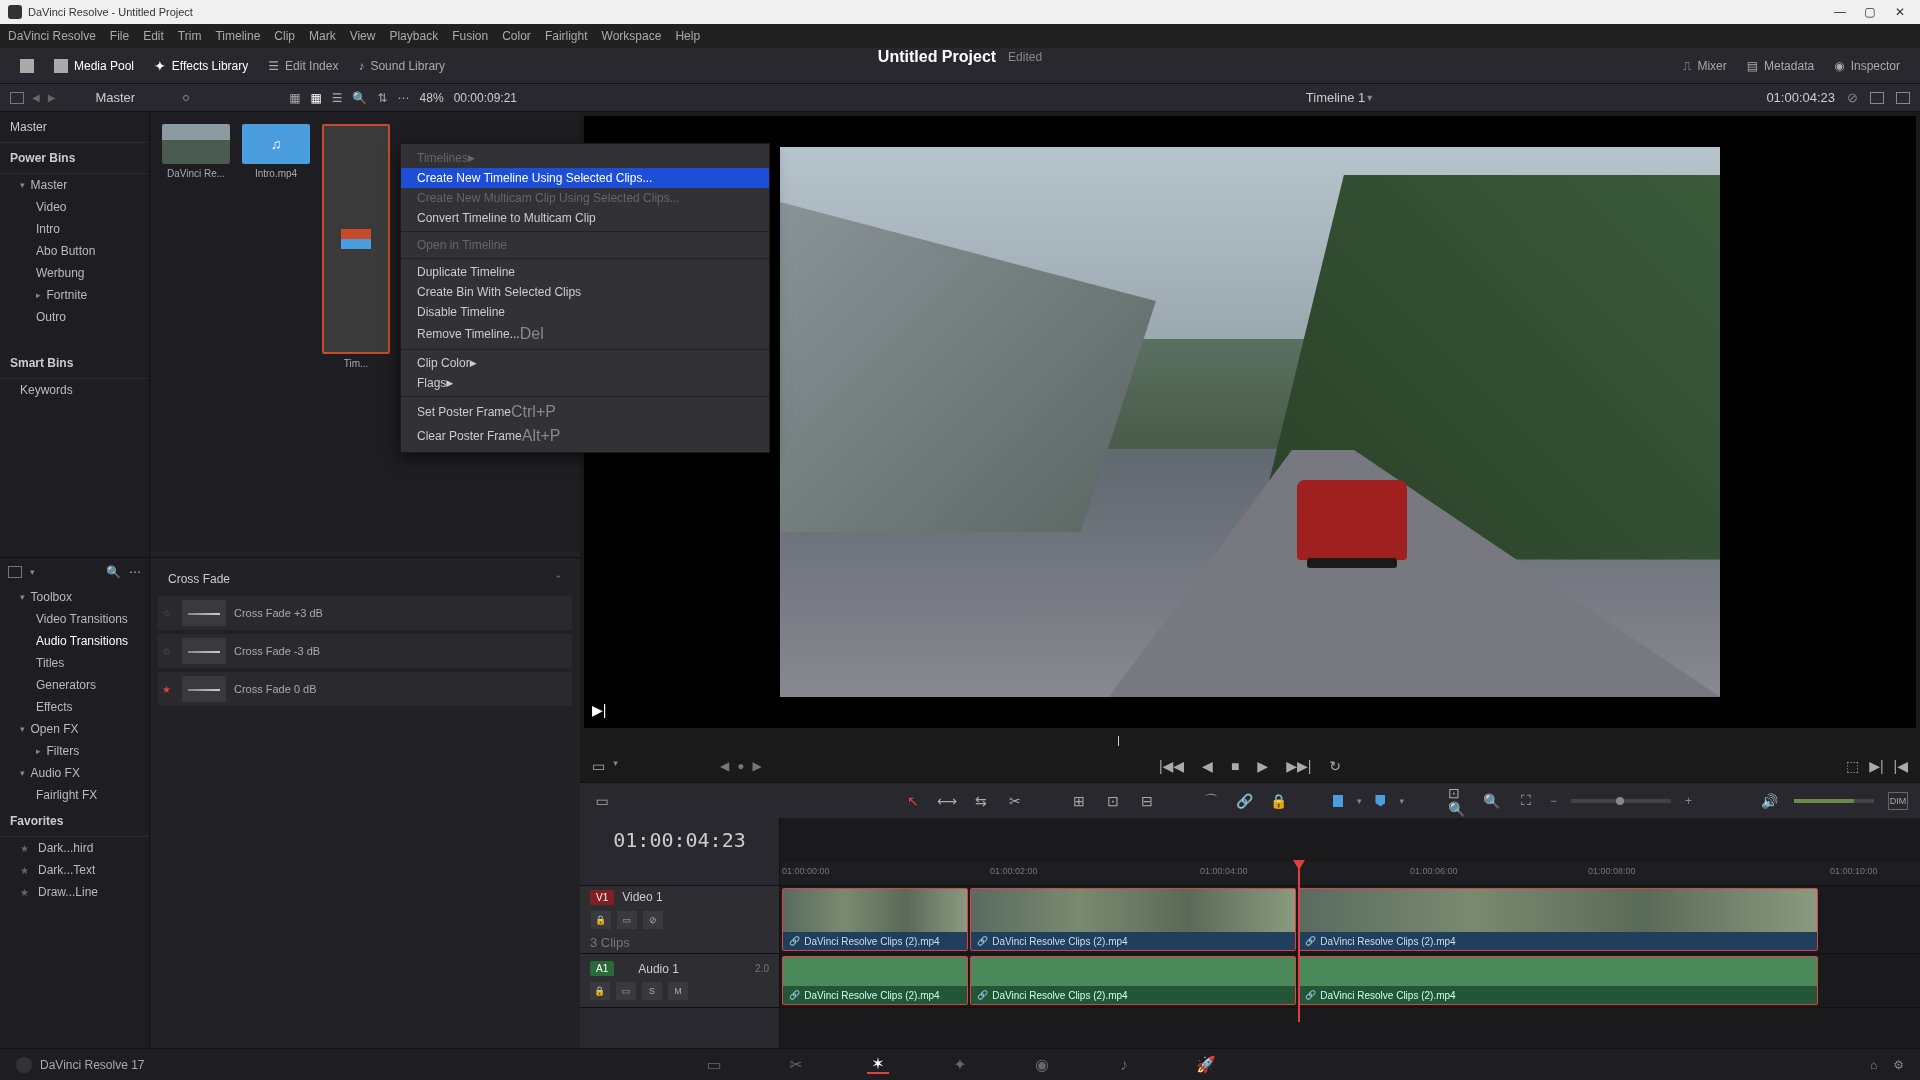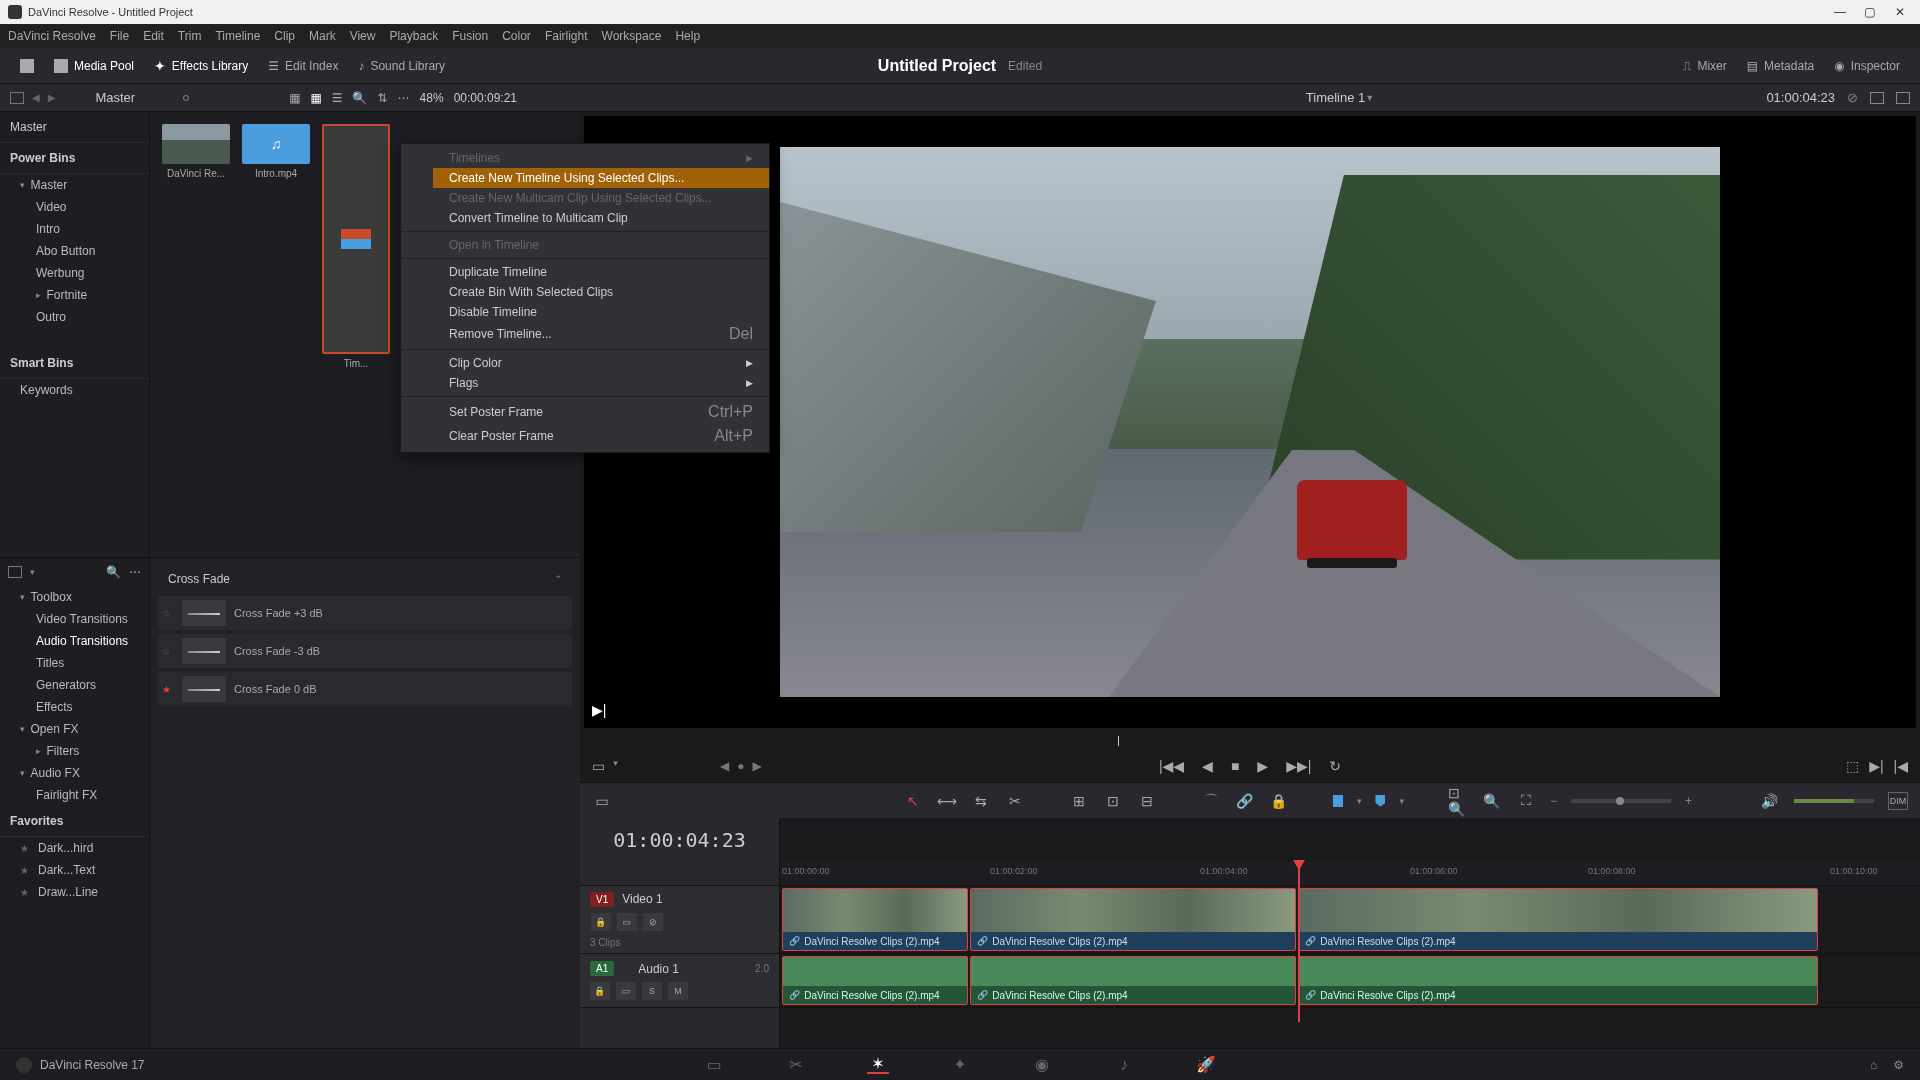--- a/index.html
+++ b/index.html
@@ -9,21 +9,21 @@
 .titlebar { height: 24px; background: #f0f0f0; color: #333; display: flex; align-items: center; padding: 0 8px; font-size: 11px; }
 .titlebar-icon { width: 14px; height: 14px; background: #333; border-radius: 3px; margin-right: 6px; }
 .win-controls { margin-left: auto; display: flex; gap: 18px; padding-right: 6px; }
 .win-btn { width: 12px; height: 12px; display: flex; align-items: center; justify-content: center; font-size: 12px; cursor: pointer; }
 
 
 .menubar { height: 24px; background: #212121; display: flex; align-items: center; padding: 0 8px; gap: 14px; font-size: 12px; color: #aaa; }
 .menubar span { cursor: pointer; }
 
 
-.toolbar { height: 36px; background: #28282e; display: flex; align-items: center; padding: 0 10px; border-bottom: 1px solid #111; }
+.toolbar { height: 36px; background: #28282e; display: flex; padding: 0 10px; border-bottom: 1px solid #111; }
 .tool-btn { display: flex; align-items: center; gap: 6px; padding: 4px 10px; cursor: pointer; color: #aaa; font-size: 12px; }
 .tool-btn.active { color: #fff; }
 .tool-icon { width: 14px; height: 14px; display: inline-block; }
 .icon-square { background: #aaa; }
 .project-title { position: absolute; left: 50%; transform: translateX(-50%); font-size: 16px; font-weight: bold; color: #fff; display: flex; align-items: center; gap: 12px; }
 .project-edited { font-size: 12px; color: #888; font-weight: normal; }
 .toolbar-right { margin-left: auto; display: flex; }
 
 
 .secbar { height: 28px; background: #28282e; display: flex; align-items: center; padding: 0 10px; border-bottom: 1px solid #111; }
@@ -54,22 +54,22 @@
 .thumb-img { width: 68px; height: 40px; background: #555; border-radius: 2px; position: relative; }
 .thumb-img.landscape { background: linear-gradient(#8a9aa0 40%, #4a5a50 40%); }
 .thumb-img.blue { background: #4a9edd; display: flex; align-items: center; justify-content: center; }
 .thumb-img.timeline { background: #3a3a3a; border: 2px solid #c94a2a; display: flex; align-items: center; justify-content: center; }
 .thumb-img .tl-icon { width: 30px; height: 20px; background: linear-gradient(#c94a2a 50%, #4a9edd 50%); }
 .thumb-label { font-size: 10px; color: #aaa; text-align: center; white-space: nowrap; overflow: hidden; text-overflow: ellipsis; width: 68px; }
 .audio-wave { color: #fff; font-size: 14px; }
 
 
 .context-menu { position: absolute; left: 400px; top: 143px; width: 370px; background: #323236; border: 1px solid #1a1a1a; box-shadow: 0 4px 16px rgba(0,0,0,0.6); z-index: 1000; padding: 4px 0; }
-.ctx-item { padding: 3px 16px; font-size: 12px; color: #ccc; cursor: pointer; display: flex; justify-content: space-between; align-items: center; margin-left: 32px; }
-.ctx-item.hover { background: #a16207; color: #fff; }
+.ctx-item { padding: 3px 16px; font-size: 12px; color: #ccc; cursor: pointer; display: flex; align-items: center; }
+.ctx-item.hover { background: #1d4ed8; color: #fff; }
 .ctx-item.disabled { color: #666; cursor: default; }
 .ctx-sep { height: 1px; background: #222; margin: 3px 0; }
 .ctx-arrow { font-size: 9px; }
 .ctx-shortcut { color: #888; font-size: 16px; }
 
 
 .effects-panel { flex: 1; border-top: 1px solid #111; display: flex; }
 .effects-tree { width: 150px; background: #1e1e22; border-right: 1px solid #111; }
 .effects-list { flex: 1; background: #212126; padding: 8px; }
 .effects-header { padding: 6px 10px; font-size: 12px; color: #ccc; display: flex; justify-content: space-between; align-items: center; }
@@ -440,21 +440,21 @@
           <div style="display:flex; flex-direction:column; gap:6px;">
             <div style="display:flex; gap:8px; align-items:center;">
               <span class="track-badge">V1</span>
               <span class="track-name">Video 1</span>
             </div>
             <div class="track-btns">
               <div class="track-btn">🔒</div>
               <div class="track-btn">▭</div>
               <div class="track-btn">⊘</div>
             </div>
-            <span style="font-size:10px; color:#777;">3 Clips</span>
+            <span style="font-size:13px; color:#777;">3 Clips</span>
           </div>
         </div>
         <div class="track-header" style="height:54px;">
           <div style="display:flex; flex-direction:column; gap:6px; width:100%;">
             <div style="display:flex; gap:24px; align-items:center;">
               <span class="track-badge audio">A1</span>
               <span class="track-name">Audio 1</span>
               <span style="margin-left:auto; font-size:10px; color:#777;">2.0</span>
             </div>
             <div class="track-btns" style="margin-left:0;">

